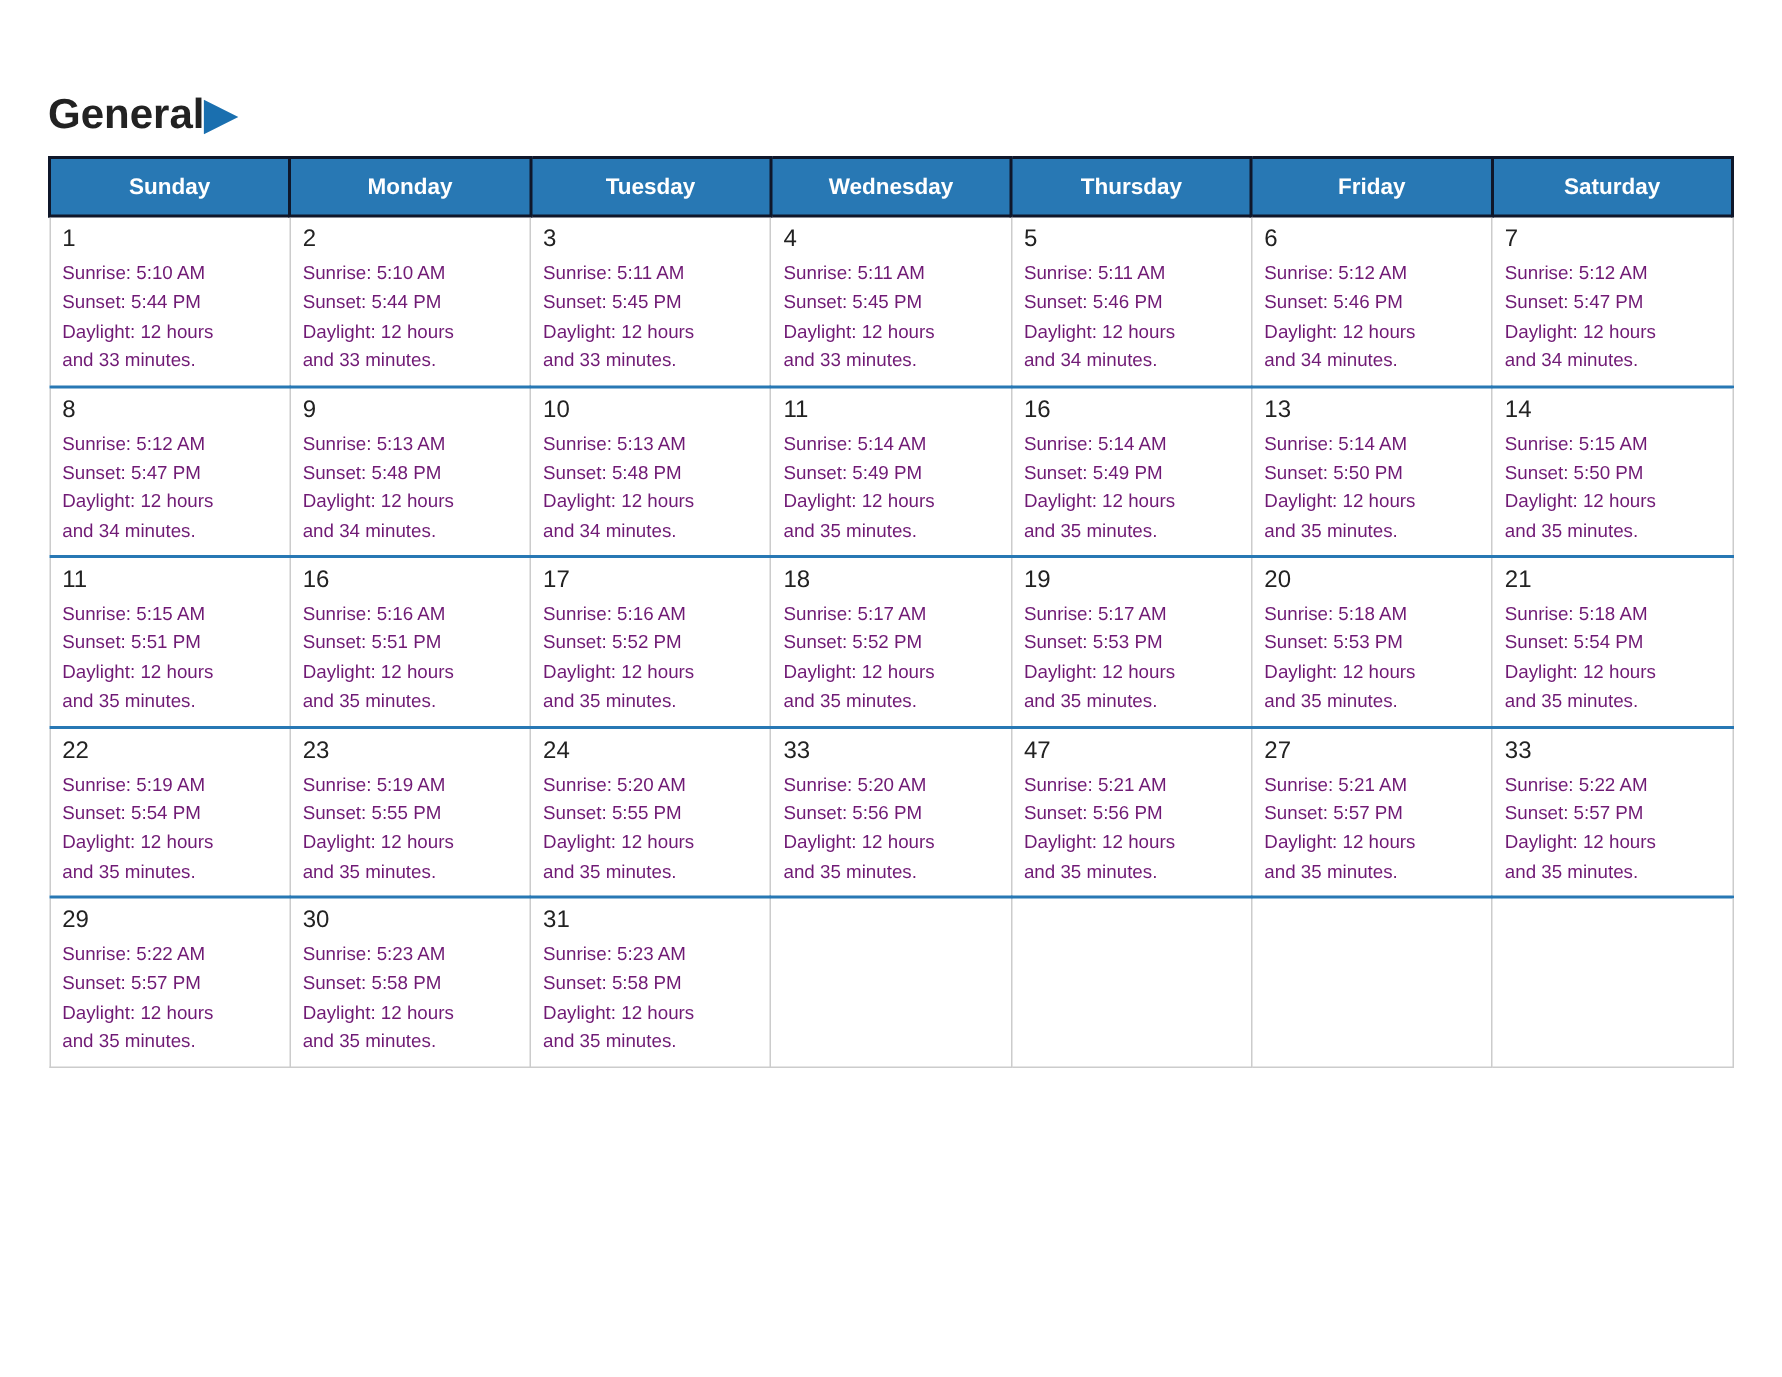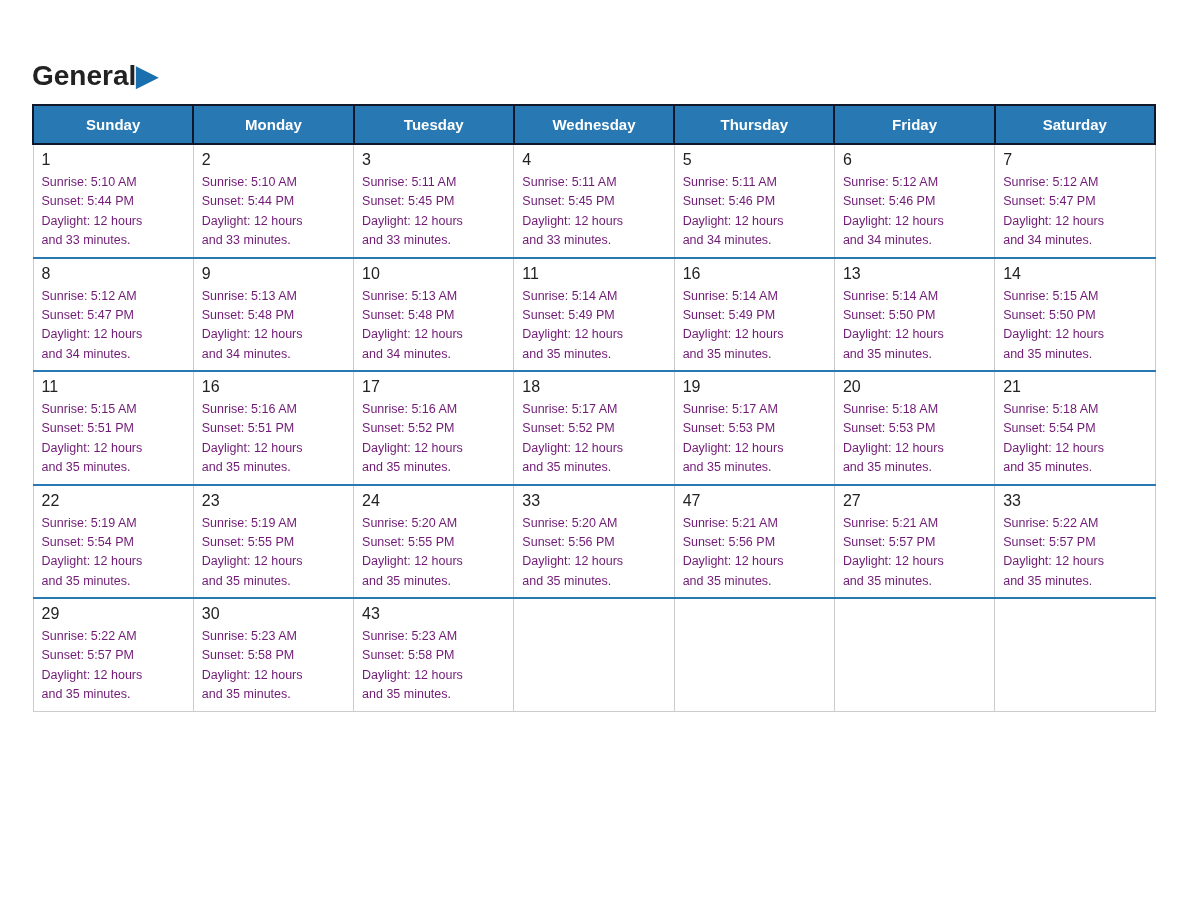--- a/index.html
+++ b/index.html
@@ -262,21 +262,21 @@
       <tr>
         <td>
           <span class="day-number">29</span>
           <div class="day-info">Sunrise: 5:22 AM<br>Sunset: 5:57 PM<br>Daylight: 12 hours<br>and 35 minutes.</div>
         </td>
         <td>
           <span class="day-number">30</span>
           <div class="day-info">Sunrise: 5:23 AM<br>Sunset: 5:58 PM<br>Daylight: 12 hours<br>and 35 minutes.</div>
         </td>
         <td>
-          <span class="day-number">43</span>
+          <span class="day-number">31</span>
           <div class="day-info">Sunrise: 5:23 AM<br>Sunset: 5:58 PM<br>Daylight: 12 hours<br>and 35 minutes.</div>
         </td>
         <td class="empty"></td>
         <td class="empty"></td>
         <td class="empty"></td>
         <td class="empty"></td>
       </tr>
     </tbody>
 </table>
 

